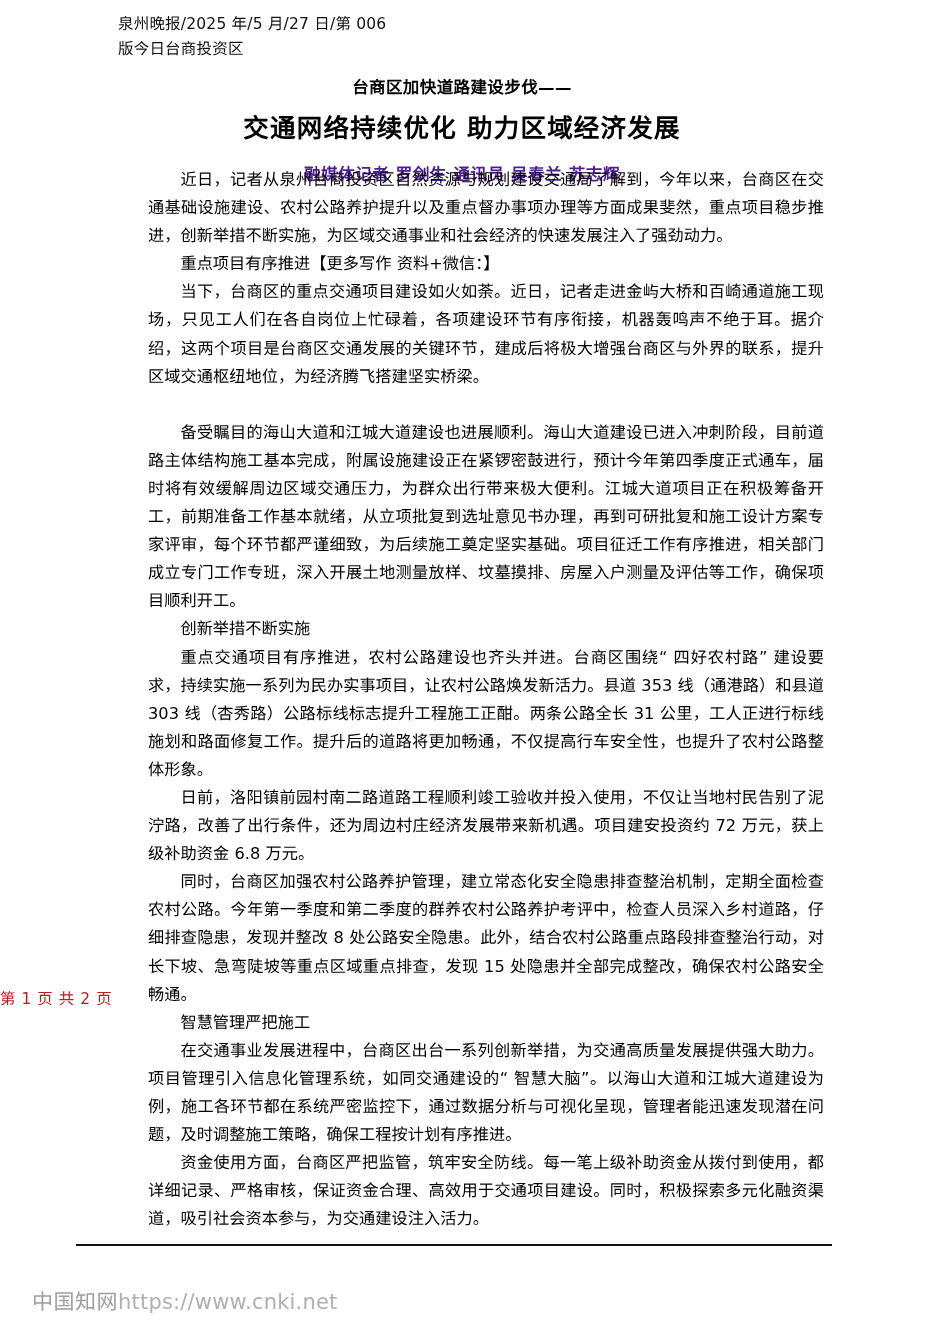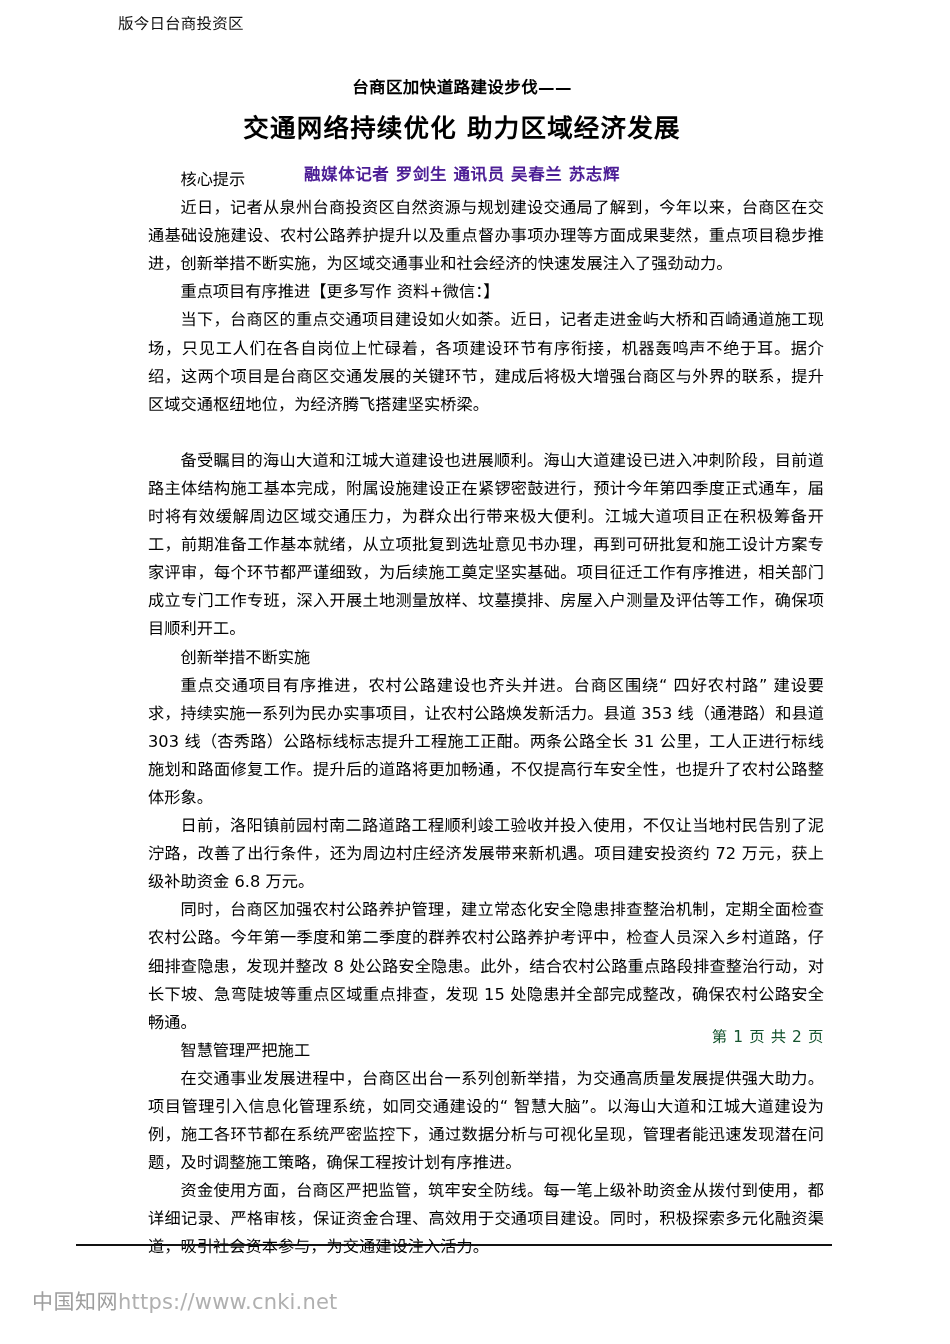--- a/index.html
+++ b/index.html
@@ -89,26 +89,25 @@
   }
   .para.indent { text-indent: 2em; }
   .para.spacer-before { margin-top: 28px; }
 
   
   .page-counter {
     position: absolute;
     left: 0;
     top: 988px;
     width: 824px;
-    text-align: right;
+    text-align: left;
     font-size: 15.4px;
     line-height: 22px;
     letter-spacing: 0.6px;
-    color: #14532d;
-    margin-top: 38px;
+    color: #b91c1c;
   }
 
   
   .bottom-rule {
     position: absolute;
     left: 76px;
     top: 1244px;
     width: 756px;
     height: 2px;
     background: #111;
@@ -136,31 +135,31 @@
     line-height: 28px;
     color: #b0b0b0;
   }
 </style>
 </head>
 <body>
 
 <div class="page">
 
   <div class="masthead">
+    <span class="mh-line">泉州晚报/2025 年/5 月/27 日/第 006</span>
     <span class="mh-line">版今日台商投资区</span>
   </div>
 
   <div class="headline-block">
     <div class="kicker">台商区加快道路建设步伐——</div>
     <h1 class="main-title">交通网络持续优化  助力区域经济发展</h1>
     <div class="byline">融媒体记者  罗剑生  通讯员  吴春兰  苏志辉</div>
   </div>
 
   <div class="body-col">
-    <p class="para indent">核心提示</p>
     <p class="para indent">近日，记者从泉州台商投资区自然资源与规划建设交通局了解到，今年以来，台商区在交通基础设施建设、农村公路养护提升以及重点督办事项办理等方面成果斐然，重点项目稳步推进，创新举措不断实施，为区域交通事业和社会经济的快速发展注入了强劲动力。</p>
     <p class="para indent">重点项目有序推进【更多写作 资料+微信：】</p>
     <p class="para indent">当下，台商区的重点交通项目建设如火如荼。近日，记者走进金屿大桥和百崎通道施工现场，只见工人们在各自岗位上忙碌着，各项建设环节有序衔接，机器轰鸣声不绝于耳。据介绍，这两个项目是台商区交通发展的关键环节，建成后将极大增强台商区与外界的联系，提升区域交通枢纽地位，为经济腾飞搭建坚实桥梁。</p>
     <p class="para indent spacer-before">备受瞩目的海山大道和江城大道建设也进展顺利。海山大道建设已进入冲刺阶段，目前道路主体结构施工基本完成，附属设施建设正在紧锣密鼓进行，预计今年第四季度正式通车，届时将有效缓解周边区域交通压力，为群众出行带来极大便利。江城大道项目正在积极筹备开工，前期准备工作基本就绪，从立项批复到选址意见书办理，再到可研批复和施工设计方案专家评审，每个环节都严谨细致，为后续施工奠定坚实基础。项目征迁工作有序推进，相关部门成立专门工作专班，深入开展土地测量放样、坟墓摸排、房屋入户测量及评估等工作，确保项目顺利开工。</p>
     <p class="para indent">创新举措不断实施</p>
     <p class="para indent">重点交通项目有序推进，农村公路建设也齐头并进。台商区围绕“ 四好农村路” 建设要求，持续实施一系列为民办实事项目，让农村公路焕发新活力。县道 353 线（通港路）和县道 303 线（杏秀路）公路标线标志提升工程施工正酣。两条公路全长 31 公里，工人正进行标线施划和路面修复工作。提升后的道路将更加畅通，不仅提高行车安全性，也提升了农村公路整体形象。</p>
     <p class="para indent">日前，洛阳镇前园村南二路道路工程顺利竣工验收并投入使用，不仅让当地村民告别了泥泞路，改善了出行条件，还为周边村庄经济发展带来新机遇。项目建安投资约 72 万元，获上级补助资金 6.8 万元。</p>
     <p class="para indent">同时，台商区加强农村公路养护管理，建立常态化安全隐患排查整治机制，定期全面检查农村公路。今年第一季度和第二季度的群养农村公路养护考评中，检查人员深入乡村道路，仔细排查隐患，发现并整改 8 处公路安全隐患。此外，结合农村公路重点路段排查整治行动，对长下坡、急弯陡坡等重点区域重点排查，发现 15 处隐患并全部完成整改，确保农村公路安全畅通。</p>
     <p class="para indent">智慧管理严把施工</p>
     <p class="para indent">在交通事业发展进程中，台商区出台一系列创新举措，为交通高质量发展提供强大助力。项目管理引入信息化管理系统，如同交通建设的“ 智慧大脑”。以海山大道和江城大道建设为例，施工各环节都在系统严密监控下，通过数据分析与可视化呈现，管理者能迅速发现潜在问题，及时调整施工策略，确保工程按计划有序推进。</p>

